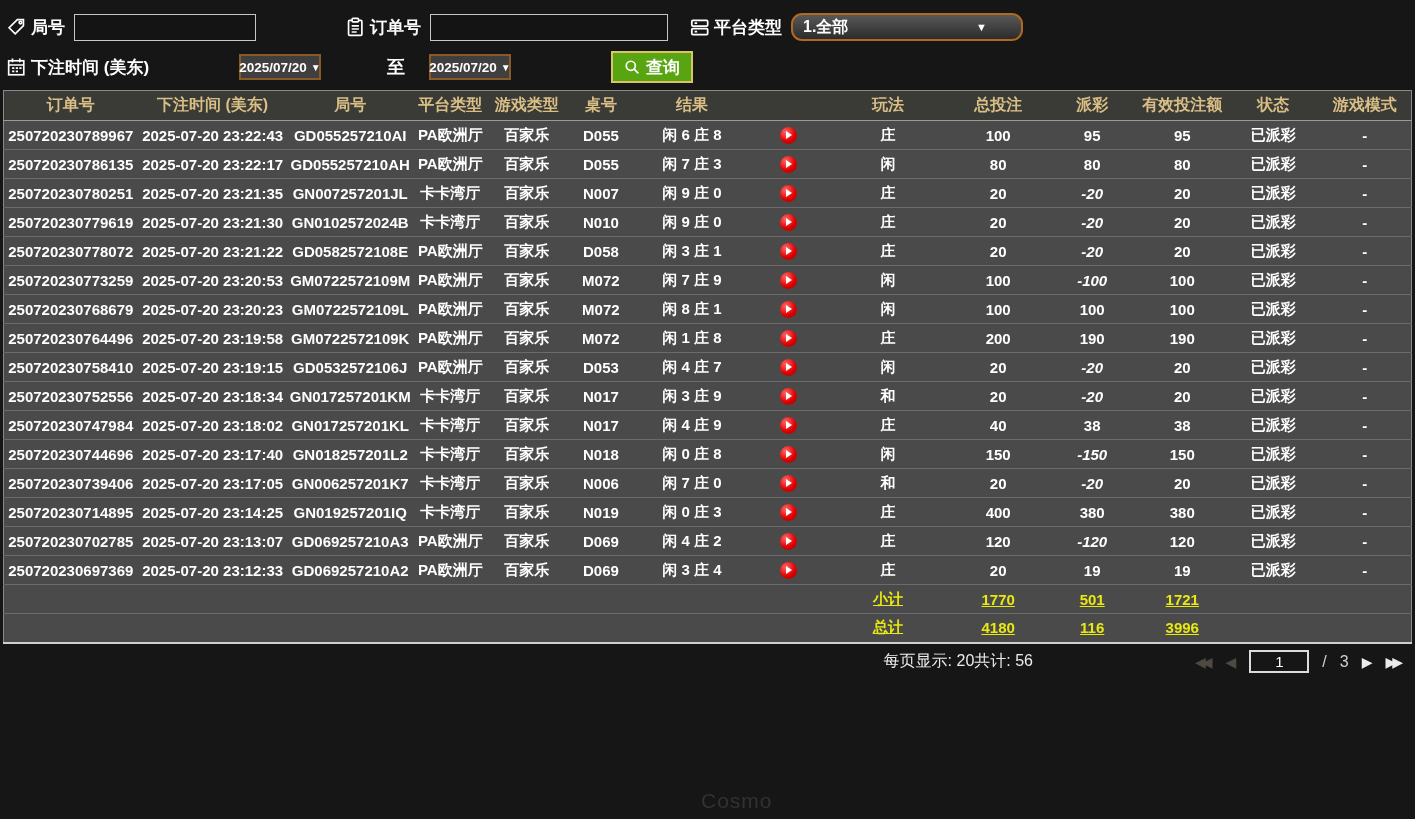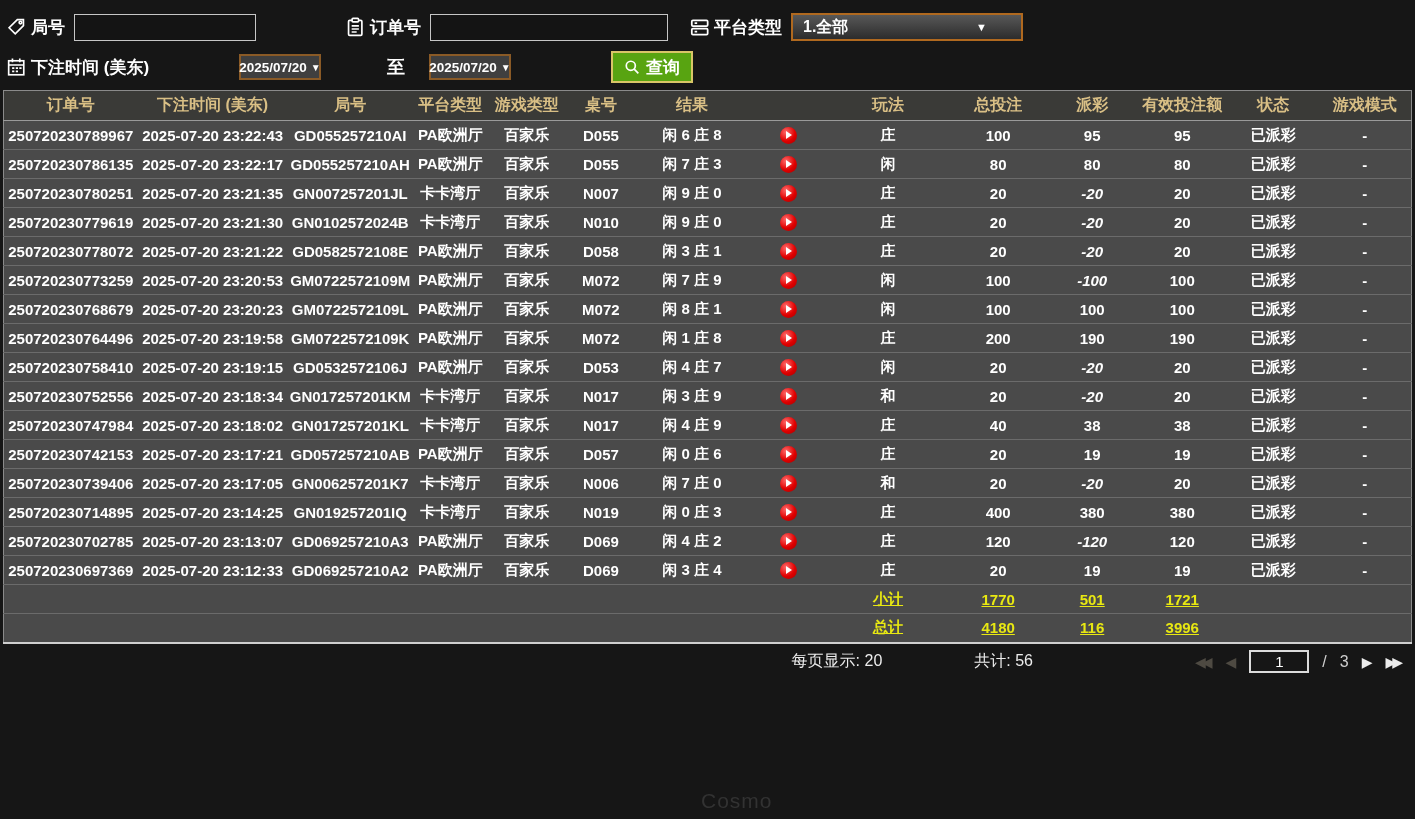--- a/index.html
+++ b/index.html
@@ -20,21 +20,21 @@
   .flabel { font-weight:700; font-size:17px; color:#fff; margin:0 9px 0 5px; white-space:nowrap; }
   .txt-input {
     width:182px; height:27px; background:#141414; border:1px solid #c6c6c6;
     color:#fff; font-size:15px; padding:0 6px; font-family:inherit; outline:none;
   }
   .order-w { width:238px; }
   .select-box {
     display:flex; align-items:center; color:#fff; font-weight:700; cursor:pointer;
     background:linear-gradient(#585858,#2c2c2c); border:2px solid #b0691f;
   }
-  .platform-select { width:232px; height:28px; font-size:16px; padding-left:10px; }
+  .platform-select { width:232px; height:28px; font-size:16px; padding-left:10px;border-radius:11px; }
   .platform-select .arrow { margin-left:auto; padding-right:34px; font-size:11px; }
   .date-select {
     width:82px; height:26px; font-size:13.5px; justify-content:center; gap:4px;
     background:#3f3f3f; border:2px solid #8a5a26;
   }
   .date-select .arrow { font-size:10px; }
   .to-label { font-weight:700; font-size:18px; }
   .search-btn {
     display:flex; align-items:center; gap:5px; height:32px; padding:0 11px;
     background:#58a411; border:2px solid #d9c567; color:#fff; font-weight:700;
@@ -69,21 +69,21 @@
   .play-icon::after {
     content:''; position:absolute; left:6px; top:4px;
     border-left:6px solid #fff; border-top:4.5px solid transparent; border-bottom:4.5px solid transparent;
   }
 
   
   .footer {
     height:36px; display:flex; align-items:center; justify-content:flex-end;
     font-size:16px; color:#ececec; padding-right:12px; font-weight:400;
   }
-  .per-page { margin-right:92px; }
+  .per-page { }
   .total-count { margin-right:162px; }
   .pager { display:flex; align-items:center; gap:13px; }
   .pg-btn { font-size:14px; cursor:pointer; line-height:1; }
   .pg-dim { color:#4e4a42; }
   .pg-lit { color:#ececec; }
   .pg-double { letter-spacing:-4px; padding-right:4px; }
   .page-box {
     width:60px; height:23px; border:2px solid #dcdcdc; display:flex;
     align-items:center; justify-content:center; font-size:15px; color:#fff;
     background:transparent;
@@ -366,32 +366,32 @@
         <td>闲 4 庄 9</td>
         <td><span class="play-icon"></span></td>
         <td>庄</td>
         <td>40</td>
         <td class="pos">38</td>
         <td>38</td>
         <td class="status">已派彩</td>
         <td class="mode">-</td>
       </tr>
       <tr>
-        <td>250720230742153</td>
-        <td>2025-07-20 23:17:21</td>
-        <td>GD057257210AB</td>
-        <td>PA欧洲厅</td>
-        <td>百家乐</td>
-        <td>D057</td>
-        <td>闲 0 庄 6</td>
-        <td><span class="play-icon"></span></td>
-        <td>庄</td>
-        <td>20</td>
-        <td class="pos">19</td>
-        <td>19</td>
+        <td>250720230744696</td>
+        <td>2025-07-20 23:17:40</td>
+        <td>GN018257201L2</td>
+        <td>卡卡湾厅</td>
+        <td>百家乐</td>
+        <td>N018</td>
+        <td>闲 0 庄 8</td>
+        <td><span class="play-icon"></span></td>
+        <td>闲</td>
+        <td>150</td>
+        <td class="neg">-150</td>
+        <td>150</td>
         <td class="status">已派彩</td>
         <td class="mode">-</td>
       </tr>
       <tr>
         <td>250720230739406</td>
         <td>2025-07-20 23:17:05</td>
         <td>GN006257201K7</td>
         <td>卡卡湾厅</td>
         <td>百家乐</td>
         <td>N006</td>

